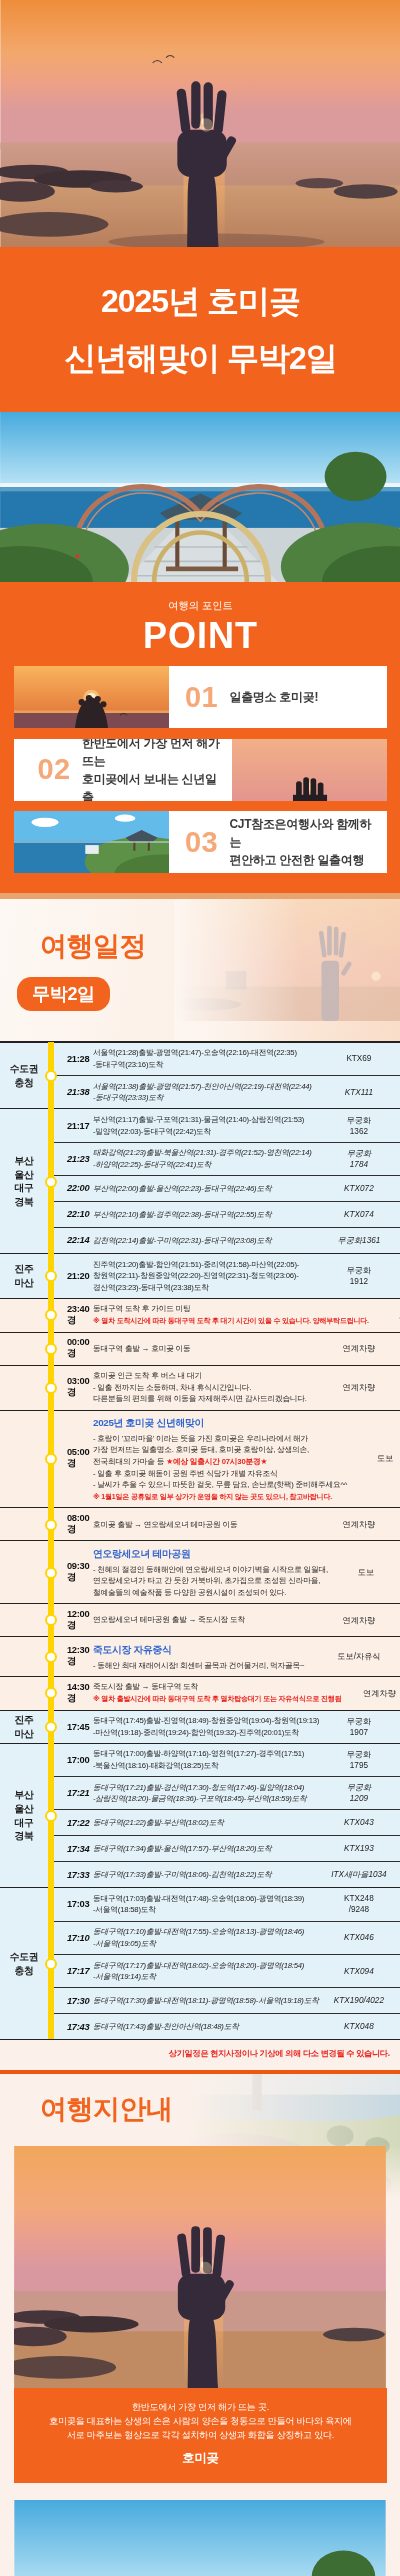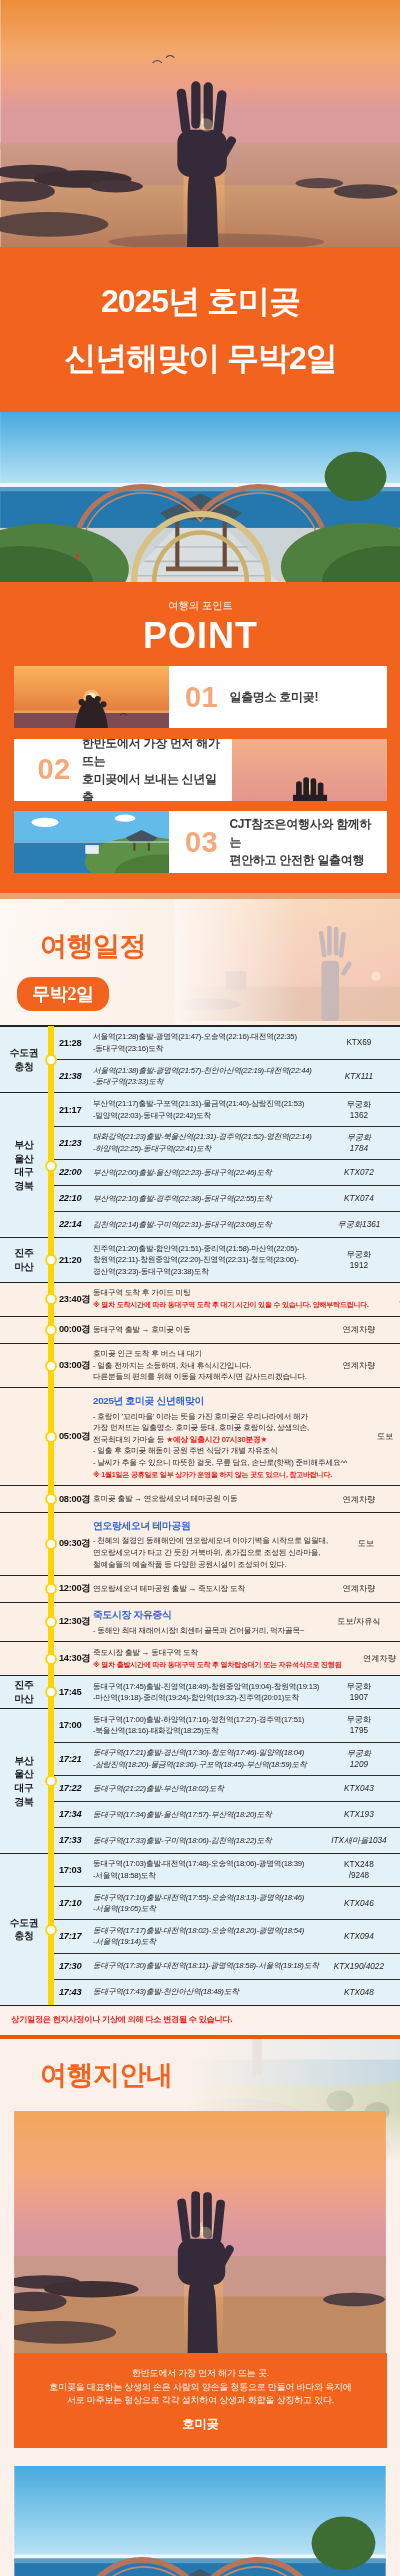--- a/index.html
+++ b/index.html
@@ -24,52 +24,52 @@
   .pcard { height:62px; margin:0 14.4px 10.3px; display:flex; background:#fff; overflow:hidden; }
   .pcard:last-child { margin-bottom:0; }
   .pcard .pimg { flex:0 0 155px; height:100%; position:relative; overflow:hidden; }
   .pcard .pbody { flex:1; display:flex; align-items:center; padding:0 5.2px 0 15.5px; background:#fff; }
   .pcard .pnum { font-size:29px; font-weight:700; color:#f5a878; margin-right:11.3px; letter-spacing:0.5px; }
   .pcard .ptext { font-size:12px; font-weight:700; color:#3b3b3b; line-height:1.5; letter-spacing:-0.3px; }
 
   .strip { height:6.2px; background:#e9a36e; }
 
   
-  .itin-header { height:126px; position:relative; background:linear-gradient(100deg,#fdf8f4 0%,#fcefe5 55%,#f9ddc8 100%); overflow:hidden;font-family:Liberation Serif, serif; }
+  .itin-header { height:142px; position:relative; background:linear-gradient(100deg,#fdf8f4 0%,#fcefe5 55%,#f9ddc8 100%); overflow:hidden; }
   .itin-header .fade-photo { position:absolute; right:0; top:0; width:227px; height:100%; opacity:.45; }
   .itin-header .fade-cover { position:absolute; right:0; top:0; width:227px; height:100%;
       background:linear-gradient(90deg,#fdf6f0 0%, rgba(253,246,240,0) 55%); }
   .sec-title { position:relative; font-size:27px; font-weight:800; color:#f2641e; letter-spacing:-0.5px; }
   .itin-header .sec-title { padding:29px 0 0 40px; }
   .badge { position:relative; display:inline-block; margin:13.4px 0 0 16.5px; background:#f2641e; color:#fff;
       font-size:18px; font-weight:800; padding:4.6px 15.5px 5.2px; border-radius:14.4px; letter-spacing:-0.3px;text-align:right; }
 
   
   .itin-table { position:relative; border-top:1px solid #222; border-bottom:1px solid #222; }
   .itin-table .yline { position:absolute; left:48px; top:0; bottom:0; width:5.7px; background:#ffd400; z-index:2; }
   .tgroup { position:relative; display:flex; border-top:1px solid #222; }
   .tgroup:first-child { border-top:none; }
   .tgroup.train { background:#e3f1f8; }
   .tgroup.activity { background:#fcefe6; }
   .glabel { flex:0 0 48px; display:flex; flex-direction:column; justify-content:center; align-items:center;
       font-size:9.8px; font-weight:800; color:#1d1d1d; line-height:1.4; letter-spacing:-0.3px; }
   .grows { flex:1; }
   .trow { display:flex; align-items:center; padding:4.6px 0; min-height:26px; }
   .trow + .trow { border-top:0.5px solid #2f2f2f;font-style:italic; }
-  .t-time { flex:0 0 45px; padding-left:11px; font-size:9.3px; font-weight:800; color:#111; letter-spacing:-0.3px; }
+  .t-time { flex:0 0 45px; padding-left:19px; font-size:9.3px; font-weight:800; color:#111; letter-spacing:-0.3px; }
   .t-desc { flex:1; font-size:7.7px; color:#1f1f1f; line-height:1.5; letter-spacing:-0.2px; padding-right:3.1px; }
   .t-desc .line { white-space:nowrap; }
   .t-desc .btitle { font-size:9.8px; font-weight:800; color:#2f66d0; margin:1px 0 2.1px; letter-spacing:-0.3px; }
   .t-desc .note { color:#e8231d; font-size:7px; font-weight:700; margin-top:1.5px; white-space:nowrap; }
   .t-desc .red { color:#e8231d; font-weight:700; }
   .t-train { flex:0 0 77px; text-align:center; font-size:8.2px; color:#1f1f1f; white-space:pre-line; line-height:1.35; padding-right:7.2px; }
   .gdot { position:absolute; left:45px; top:50%; margin-top:-5.7px; width:12px; height:12px; border-radius:50%;
       background:#fff; border:2.8px solid #ffd400; z-index:3; }
 
-  .itin-footnote { background:#fbf1ea; text-align:left; font-size:8.2px; font-weight:700; color:#e8231d;
+  .itin-footnote { background:#fbf1ea; text-align:right; font-size:8.2px; font-weight:700; color:#e8231d;
       padding:8.2px 11.3px 10.3px; letter-spacing:-0.3px; }
 
   .divider-bar { height:4.1px; background:#ee570f; }
 
   
   .guide-section { background:#fbf1ea; position:relative; padding-bottom:12.4px; }
   .guide-section .gheader { position:relative; height:72px; }
   .guide-section .gfade { position:absolute; top:0; right:0; width:226px; height:129px; opacity:.55; z-index:0; overflow:hidden; }
   .guide-section .gfade-cover { position:absolute; top:0; right:0; width:226px; height:129px; z-index:1;
       background:linear-gradient(to left, rgba(251,241,234,0) 0%, #fbf1ea 96%),

